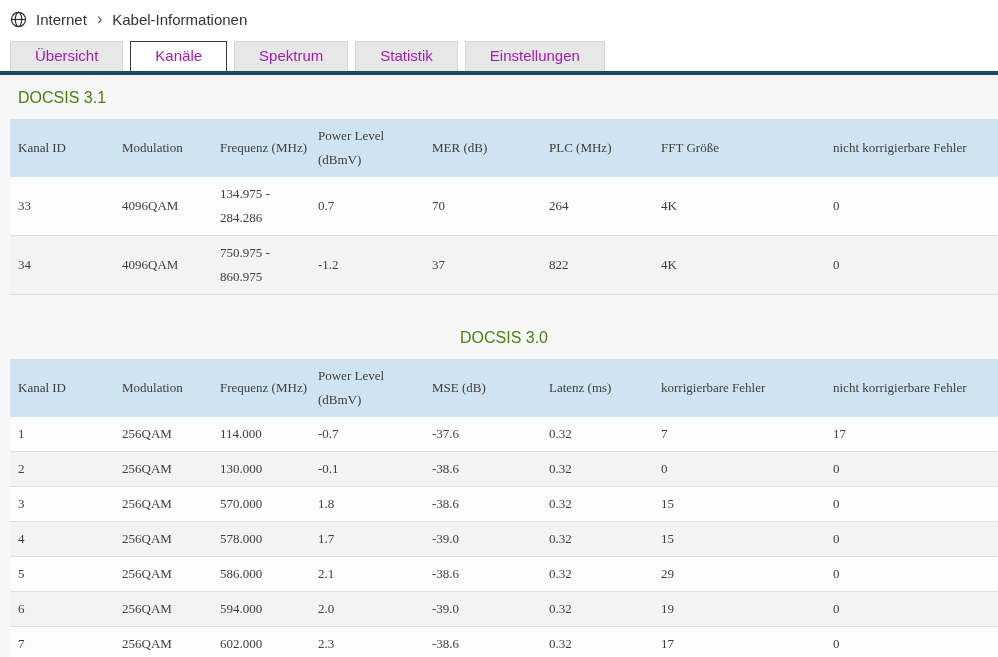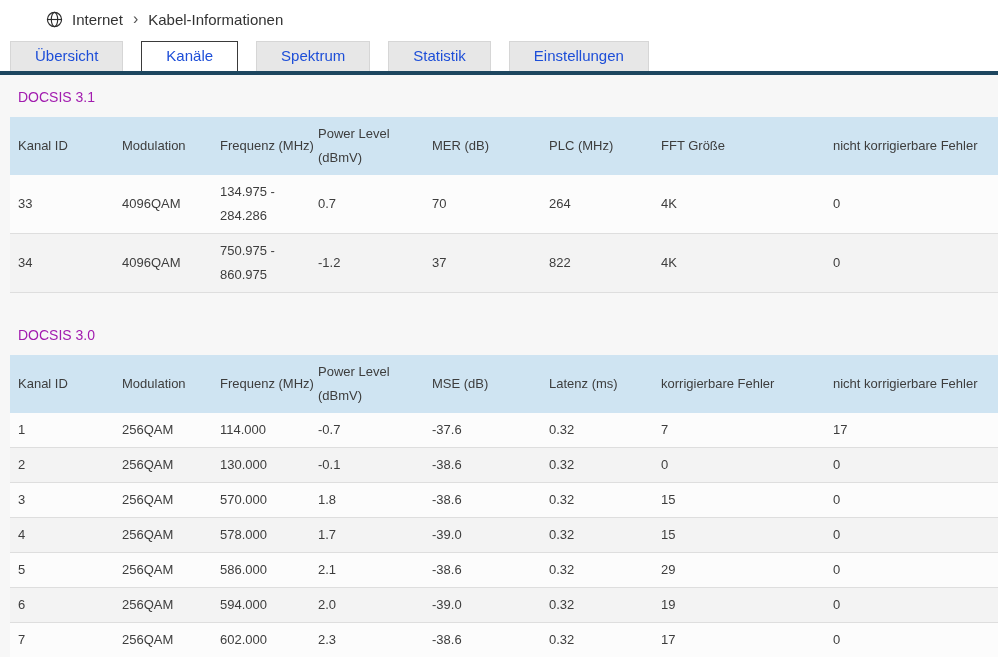--- a/index.html
+++ b/index.html
@@ -9,49 +9,49 @@
   *{box-sizing:border-box;}
   html,body{margin:0;padding:0;}
   body{
     width:998px;height:657px;overflow:hidden;
     background:#ffffff;color:#3d3d3d;
     font-family:"Liberation Sans","DejaVu Sans",sans-serif;
   }
   
   .breadcrumb-bar{
     height:32px;display:flex;align-items:center;
-    padding:6px 10px 0 10px;font-size:15px;color:#333;margin-left:36px;
+    padding:6px 10px 0 10px;font-size:15px;color:#333;
   }
   .globe{display:inline-flex;align-items:center;margin-right:9px;}
   .crumb{color:#333;cursor:pointer;}
   .crumb.current{cursor:default;text-align:center;}
   .sep{color:#555;margin:0 10px;font-size:16px;line-height:1;}
   
   .tab-bar{display:flex;align-items:flex-end;margin:8px 0 0 10px;height:31px;}
   .tab{
-    height:30px;line-height:28px;padding:0 24px;margin-right:18px;
+    height:30px;line-height:28px;padding:0 24px;margin-right:7px;
     background:#e7e7e7;border:1px solid #d6d6d6;border-bottom:none;
-    font-size:15px;color:#1d4ed8;cursor:pointer;white-space:nowrap;
+    font-size:15px;color:#a21caf;cursor:pointer;white-space:nowrap;
   }
   .tab.active{
     background:#ffffff;border:1px solid #3a3a3a;border-bottom:none;
     position:relative;z-index:2;
   }
   .tab-underline{height:4px;width:998px;background:var(--tab-underline,#1d465f);}
   
   .content{
     background:#f7f7f7;height:582px;padding-left:10px;overflow:hidden;
   }
   .section-title{
-    font-size:14px;color:#a21caf;padding:14px 8px 12px 8px;
-  }
-  .section + .section .section-title{padding-top:34px;}
+    font-size:16px;color:#4d7c0f;padding:14px 8px 12px 8px;
+  }
+  .section + .section .section-title{padding-top:34px;text-align:center;}
   .data-table{
     width:988px;border-collapse:collapse;table-layout:fixed;
-    font-size:13px;background:#8b5cf6;
+    font-size:13px;background:#8b5cf6;font-family:Liberation Serif, serif;
   }
   .data-table th{
     background:var(--table-header-bg,#cfe4f2);
     text-align:left;font-weight:400;color:#3d3d3d;
     height:58px;padding:0 8px;vertical-align:middle;
     line-height:24px;white-space:nowrap;
   }
   .data-table th:nth-child(4){white-space:normal;}
   .data-table th:nth-child(1){width:104px;}
   .data-table th:nth-child(2){width:98px;}

